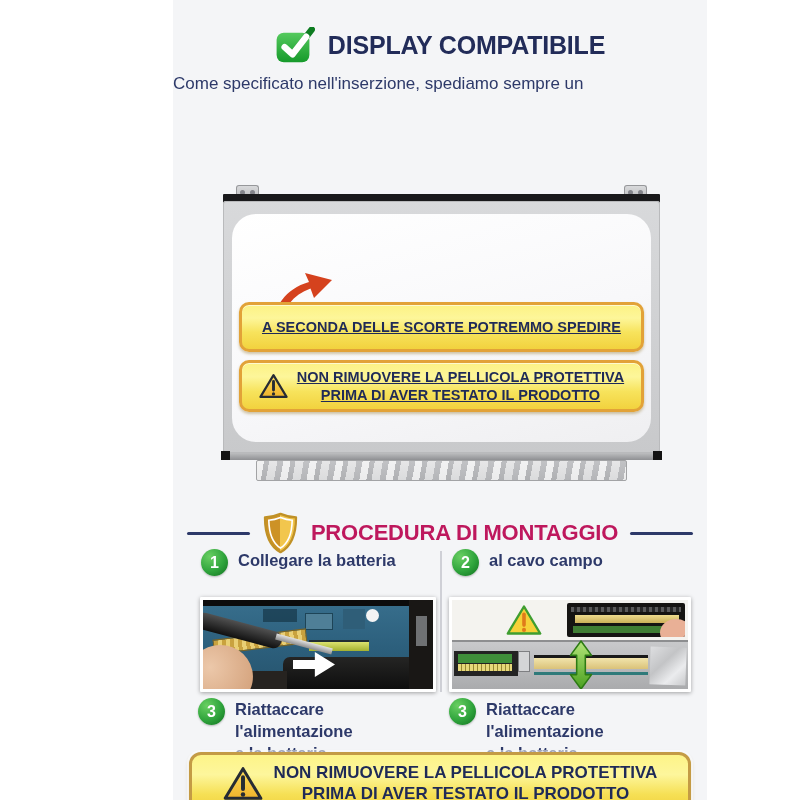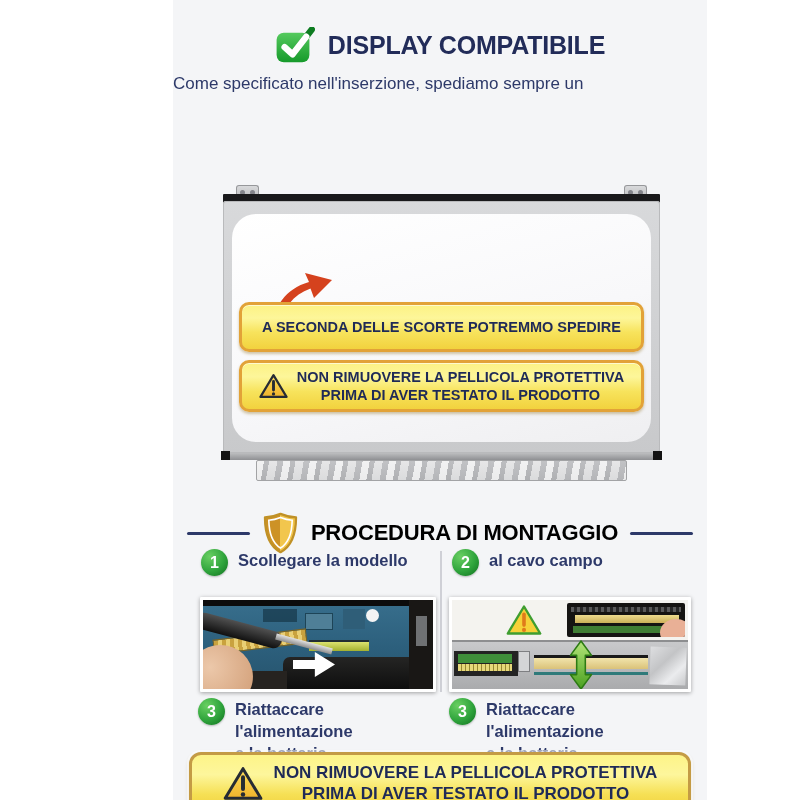--- a/index.html
+++ b/index.html
@@ -19,34 +19,34 @@
   .hinge::before { left:3px; } .hinge::after { right:3px; }
   .hinge-l { left:13px; } .hinge-r { left:401px; }
   .rail-top { position:absolute; left:0; right:0; top:9px; height:10px; background:#19191b; border-radius:1px; }
   .panel-body { position:absolute; left:0; right:0; top:16px; height:252px; background:linear-gradient(180deg,#d8d9db,#c8c9cb); border-radius:3px; box-shadow:inset 0 0 0 1px #b9babc; }
   .screen { position:absolute; left:9px; top:29px; width:419px; height:228px; border-radius:24px; background:linear-gradient(165deg,#ffffff 0%,#f8f8fa 55%,#efeff1 100%); }
   .red-arrow { position:absolute; left:42px; top:84px; width:80px; height:60px; }
   .ylabel { position:absolute; left:16px; width:405px; border:3px solid #e2a238; border-radius:10px;
             background:linear-gradient(180deg,#fcf284 0%,#fdf69a 30%,#f7e35c 62%,#f2d23e 100%);
             box-shadow:0 2px 3px rgba(130,95,10,0.35), inset 0 1px 0 rgba(255,255,255,0.6);
             display:flex; align-items:center; justify-content:center; gap:9px;
-            color:#1f2a57; font-weight:bold; font-size:14.5px; line-height:18px; text-align:center; }
+            color:#1f2a57; font-weight:bold; font-size:14.5px; line-height:18px; text-align:center;text-decoration:underline; }
   .ylabel-1 { top:117px; height:50px; }
   .ylabel-2 { top:175px; height:52px; }
   .rail-bottom { position:absolute; left:0; right:0; top:268px; height:7px; background:linear-gradient(#bcbdbf,#8f9093); }
   .rail-tip { position:absolute; top:266px; width:9px; height:9px; background:#131313; }
   .tip-l { left:-2px; } .tip-r { right:-2px; }
   .foil { position:absolute; left:33px; top:275px; width:371px; height:21px; border:1px solid #a2a3a5; border-radius:2px;
           background:repeating-linear-gradient(100deg, rgba(255,255,255,0.7) 0 7px, rgba(150,151,155,0.35) 7px 12px,
           rgba(255,255,255,0.45) 12px 20px, rgba(168,169,173,0.4) 20px 26px), linear-gradient(#d2d3d5,#bdbec0); }
 
   
   .sec-hdr { position:absolute; left:14px; right:14px; top:510px; height:46px; display:flex; align-items:center; justify-content:center; gap:12px; }
   .sec-line { flex:1; height:3px; background:#2d3969; border-radius:2px; }
-  .sec-title { font-size:22px; font-weight:bold; color:#000000; letter-spacing:-0.2px; white-space:nowrap; }
+  .sec-title { font-size:22px; font-weight:bold; color:#be185d; letter-spacing:-0.2px; white-space:nowrap; }
 
   .step { position:absolute; display:flex; gap:10px; align-items:flex-start; width:226px; }
   .badge { width:27px; height:27px; border-radius:50%; flex:0 0 27px;
            background:radial-gradient(circle at 32% 28%, #69cf62 0%, #2fa43c 55%, #0f6e1e 100%);
            color:#fff; font-size:16px; font-weight:bold; display:flex; align-items:center; justify-content:center;
            box-shadow:0 1px 2px rgba(0,0,0,0.25); }
   .step-text { font-size:16.5px; font-weight:bold; color:#2d3969; line-height:22px; }
   .step-1 { left:28px; top:549px; }
   .step-2 { left:279px; top:549px; }
   .step-3a { left:25px; top:698px; }
@@ -191,21 +191,21 @@
       </svg>
       <div class="sec-title">PROCEDURA DI MONTAGGIO</div>
       <div class="sec-line"></div>
     </div>
 
     <div class="v-div"></div>
 
     <div class="step step-1">
       <div class="badge">1</div>
       <div class="step-text">
-        <div>Scollegare la modello</div>
+        <div>Collegare la batteria</div>
       </div>
     </div>
 
     <div class="step step-2">
       <div class="badge">2</div>
       <div class="step-text">
         <div>al cavo campo</div>
       </div>
     </div>
 

